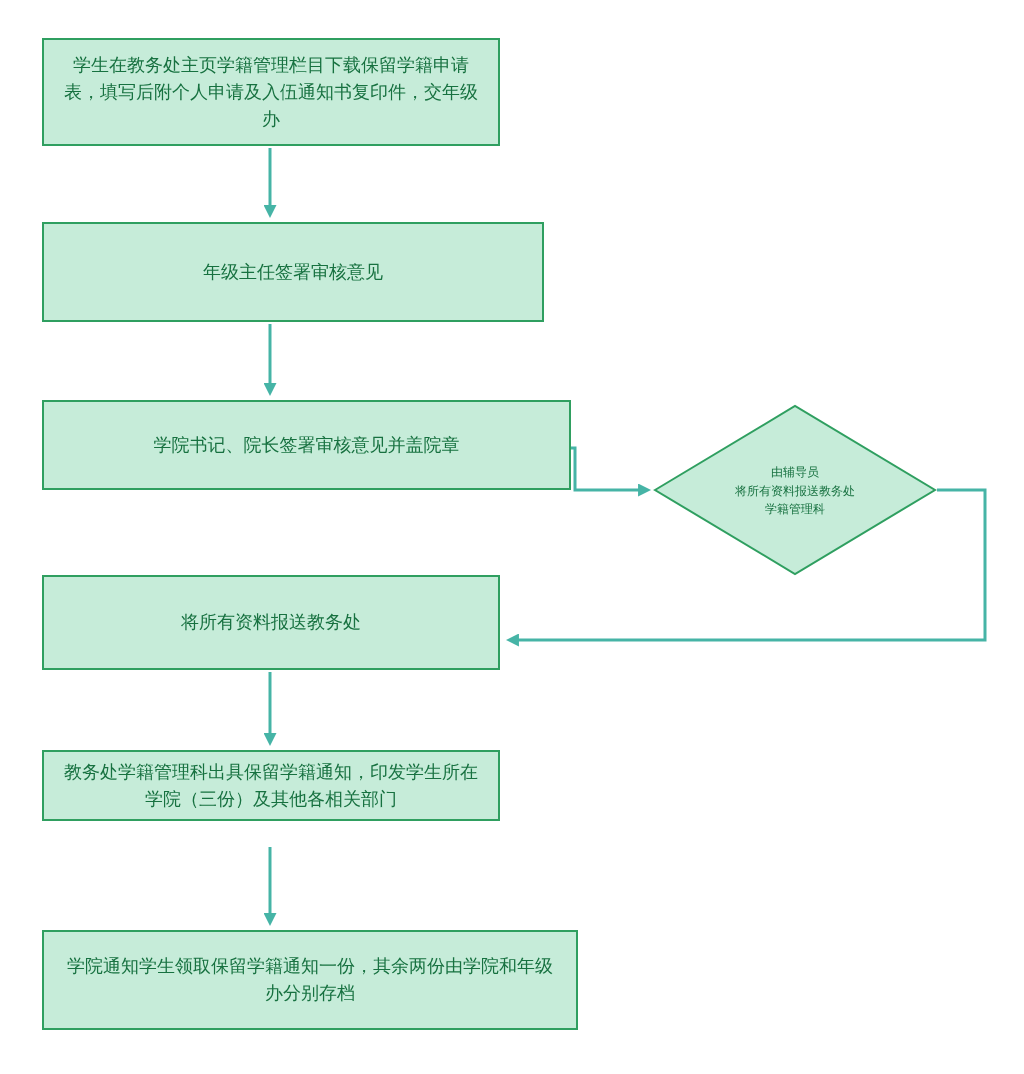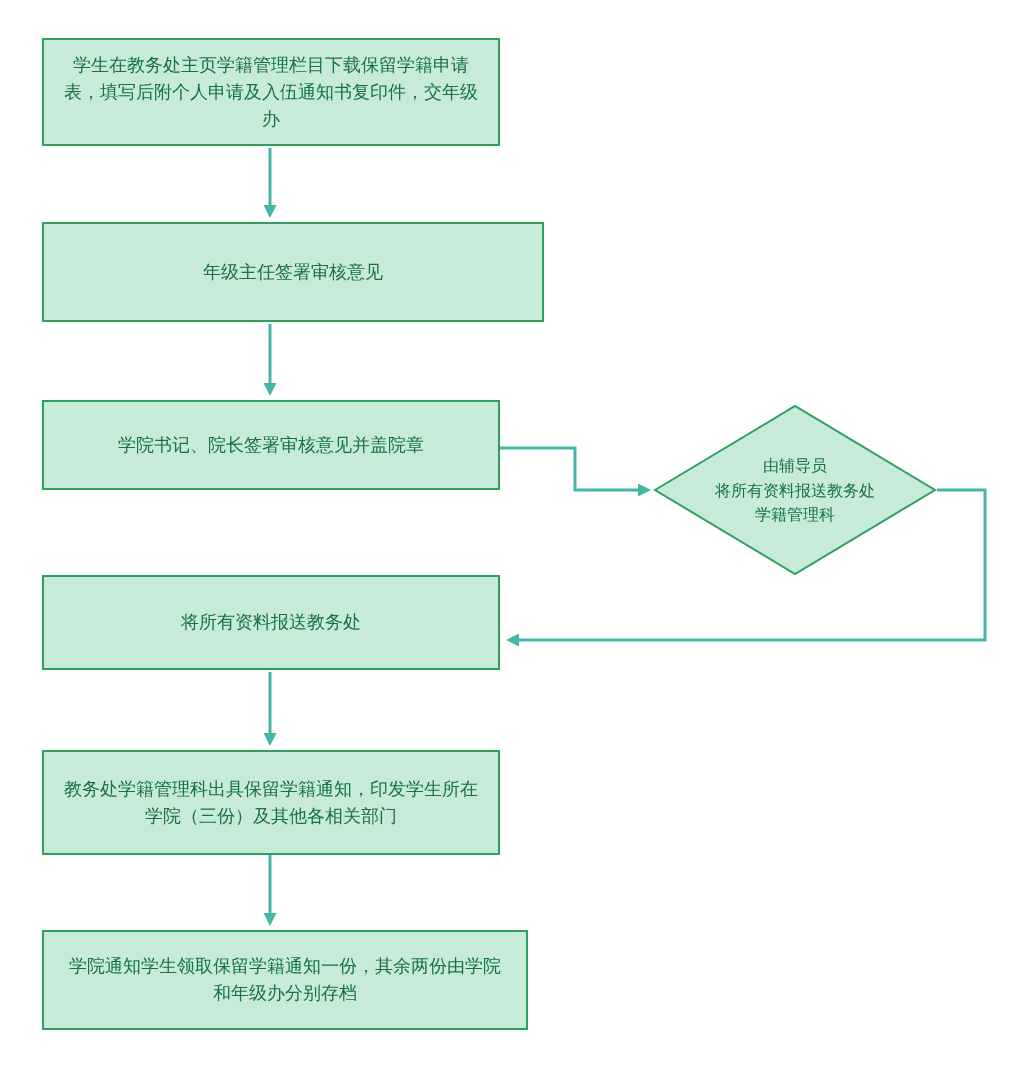--- a/index.html
+++ b/index.html
@@ -32,36 +32,36 @@
     justify-content: center;
     text-align: center;
     color: #177140;
     font-size: 18px;
     line-height: 1.5;
     padding: 6px 18px;
     white-space: pre-line;
   }
   .box1 { left: 42px;  top: 38px;  width: 458px; height: 108px; }
   .box2 { left: 42px;  top: 222px; width: 502px; height: 100px; }
-  .box3 { left: 42px;  top: 400px; width: 458px; height: 90px; text-align: center;  }
+  .box3 { left: 42px;  top: 400px; width: 529px; height: 90px; text-align: center;  }
   .box4 { left: 42px;  top: 575px; width: 458px; height: 95px;  }
-  .box5 { left: 42px;  top: 750px; width: 458px; height: 105px;  }
-  .box6 { left: 42px;  top: 930px; width: 486px; height: 100px; }
+  .box5 { left: 42px;  top: 750px; width: 458px; height: 71px;  }
+  .box6 { left: 42px;  top: 930px; width: 536px; height: 100px; }
   .diamond-label {
     position: absolute;
     left: 663px;
     top: 432px;
     width: 264px;
     height: 118px;
     display: flex;
     align-items: center;
     justify-content: center;
     text-align: center;
     color: #177140;
-    font-size: 16px;
+    font-size: 12px;
     line-height: 1.55;
     white-space: pre-line;
     pointer-events: none;
   }
 </style>
 </head>
 <body>
 
 <div id="canvas">
 

